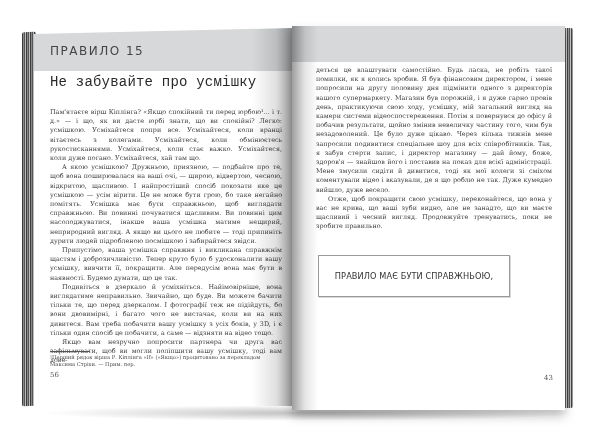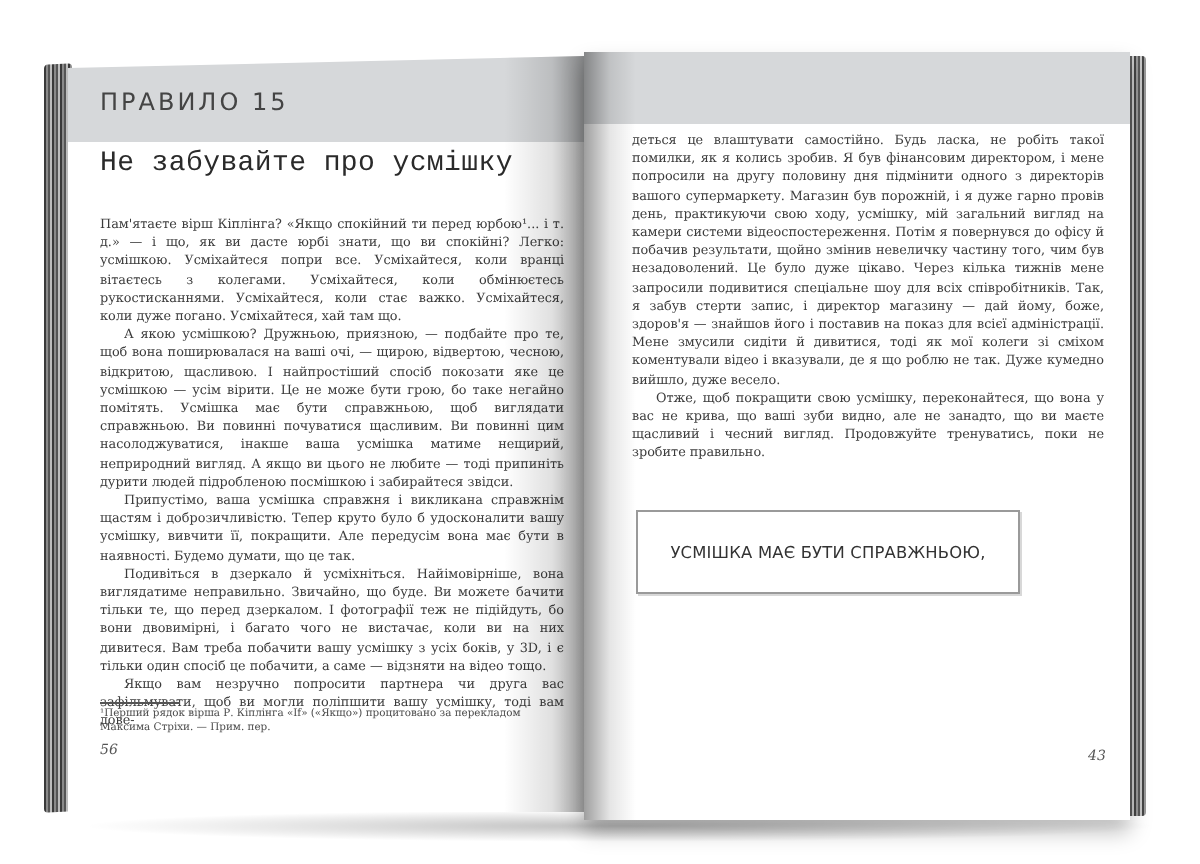--- a/index.html
+++ b/index.html
@@ -63,21 +63,21 @@
   .body-text p { margin:0; text-indent:0; }
   .body-text p.ind { text-indent:12px; }
   .footnote-rule {
     position:absolute; left:16px; top:323px; width:40px; height:0; border-top:0.8px solid #555;
   }
   .footnote {
     position:absolute; left:16px; top:326px; width:236px;
     font-size:5.2px; line-height:7px; color:#4a4a4a;
   }
   .page-num {
-    position:absolute; font-size:7px; color:#555;font-style:italic;
+    position:absolute; font-size:7px; color:#555;
   }
   .pn-left { left:16px; top:343px; }
   .pn-right { left:252px; top:348px; }
   .callout {
     position:absolute; left:26px; top:229px; width:190px; height:40px;
     border:1px solid #9a9a9a; background:#fff;
     box-shadow: 1px 1px 0 #d8d8d8;
     display:flex; flex-direction:column; align-items:center; justify-content:center;
     font-family:"DejaVu Sans", sans-serif; font-size:8.2px; line-height:12px; color:#333; letter-spacing:0.1px;
   }
@@ -111,18 +111,18 @@
     <div class="spine-shade-left"></div>
   </div>
 
   <div class="page page-right">
     <div class="header-band-right"></div>
     <div class="body-text body-right">
       <p>деться це влаштувати самостійно. Будь ласка, не робіть такої помилки, як я колись зробив. Я був фінансовим директором, і мене попросили на другу половину дня підмінити одного з директорів вашого супермаркету. Магазин був порожній, і я дуже гарно провів день, практикуючи свою ходу, усмішку, мій загальний вигляд на камери системи відеоспостереження. Потім я повернувся до офісу й побачив результати, щойно змінив невеличку частину того, чим був незадоволений. Це було дуже цікаво. Через кілька тижнів мене запросили подивитися спеціальне шоу для всіх співробітників. Так, я забув стерти запис, і директор магазину — дай йому, боже, здоров'я — знайшов його і поставив на показ для всієї адміністрації. Мене змусили сидіти й дивитися, тоді як мої колеги зі сміхом коментували відео і вказували, де я що роблю не так. Дуже кумедно вийшло, дуже весело.</p>
       <p class="ind">Отже, щоб покращити свою усмішку, переконайтеся, що вона у вас не крива, що ваші зуби видно, але не занадто, що ви маєте щасливий і чесний вигляд. Продовжуйте тренуватись, поки не зробите правильно.</p>
     </div>
     <div class="callout">
-      <div>УСМІШКА МАЄ БУТИ СПРАВЖНЬОЮ,</div>
+      <div>ПРАВИЛО МАЄ БУТИ СПРАВЖНЬОЮ,</div>
     </div>
     <div class="page-num pn-right">43</div>
     <div class="spine-shade-right"></div>
   </div>
 </div>
 
 </body></html>

